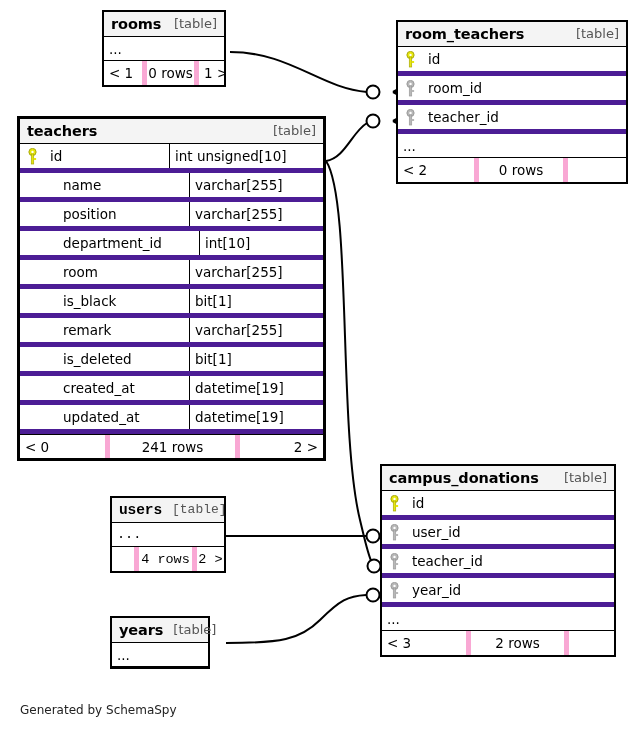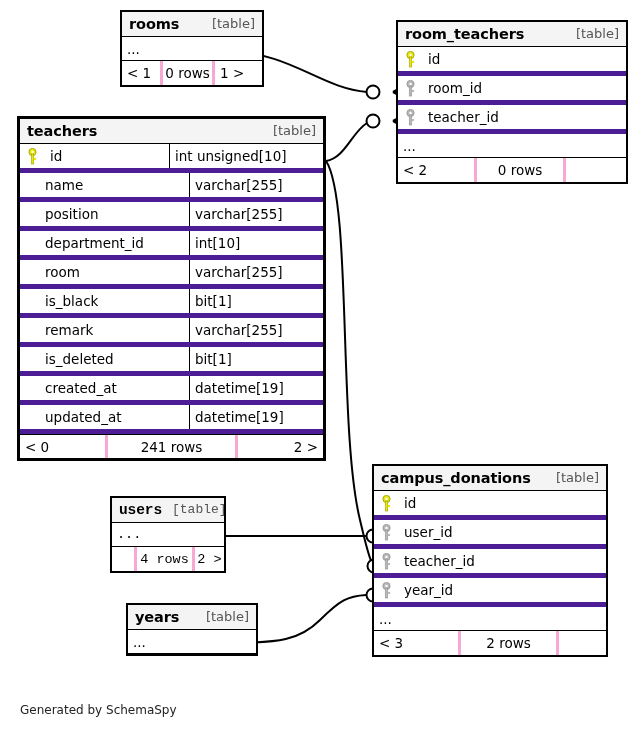--- a/index.html
+++ b/index.html
@@ -91,21 +91,21 @@
     padding-left: 5px;
     font-size: 13.5px;
     box-sizing: border-box;
     height: 100%;
     display: flex;
     align-items: center;
     overflow: hidden;
   }
 
   
-  .col-row.nokey .col-name { padding-left: 25px; }
+  .col-row.nokey .col-name { padding-left: 43px; }
 
   .ellipsis-row {
     display: flex;
     align-items: center;
     border-bottom: 1px solid #000000;
     height: 24px;
     box-sizing: border-box;
     padding-left: 5px;
     font-size: 13.5px;
     color: #000000;
@@ -118,21 +118,21 @@
     box-sizing: border-box;
     font-size: 13.5px;
   }
   .footer-cell {
     display: flex;
     align-items: center;
     box-sizing: border-box;
     overflow: hidden;
     white-space: nowrap;
   }
-  .footer-cell + .footer-cell { border-left: 3px solid #f9a8d4; }
+  .footer-cell + .footer-cell { border-left: 5px solid #f9a8d4; }
   .fc-left   { justify-content: flex-start; padding-left: 5px; }
   .fc-center { justify-content: center; }
   .fc-right  { justify-content: flex-end; padding-right: 5px; }
 
   
   .key-ico { display: block; }
 
   .caption {
     position: absolute;
     font-size: 12px;
@@ -178,21 +178,21 @@
         <use href="#crowfoot"></use>
       </g>
 
     <path d="M 226,643 C 280,643 300,640 320,620 C 340,600 348,596 366,595" stroke="#000" stroke-width="2" fill="none"></path>
     <circle cx="373" cy="595" r="6.5" fill="#fff" stroke="#000" stroke-width="2"></circle>
     <g transform="translate(393,595) rotate(180)">
         <use href="#crowfoot"></use>
       </g>
   </svg>
 
-  <div class="table-box" style="left:120px; top:10px; width:144px;">
+  <div class="table-box" style="left:102px; top:10px; width:124px;">
     <div class="tbl-header">
       <span class="tbl-name">rooms</span>
       <span class="tbl-tag">[table]</span>
     </div>
     <div class="ellipsis-row">...</div>
     <div class="footer-row">
       <div class="footer-cell fc-left" style="width:38px;">&lt; 1</div>
       <div class="footer-cell fc-center" style="width:52px;">0 rows</div>
       <div class="footer-cell fc-left" style="flex:1;">1 &gt;</div>
     </div>
@@ -270,21 +270,21 @@
     <div class="col-row nokey">
       <span class="col-name">name</span>
       <span class="col-type" style="width:134px;">varchar[255]</span>
     </div>
     <div class="col-row nokey">
       <span class="col-name">position</span>
       <span class="col-type" style="width:134px;">varchar[255]</span>
     </div>
     <div class="col-row nokey">
       <span class="col-name">department_id</span>
-      <span class="col-type" style="width:134px;">int[10]</span>
+      <span class="col-type" style="width:124px;">int[10]</span>
     </div>
     <div class="col-row nokey">
       <span class="col-name">room</span>
       <span class="col-type" style="width:134px;">varchar[255]</span>
     </div>
     <div class="col-row nokey">
       <span class="col-name">is_black</span>
       <span class="col-type" style="width:134px;">bit[1]</span>
     </div>
     <div class="col-row nokey">
@@ -317,29 +317,29 @@
       <span class="tbl-tag">[table]</span>
     </div>
     <div class="ellipsis-row">...</div>
     <div class="footer-row">
       <div class="footer-cell fc-left" style="width:22px;"></div>
       <div class="footer-cell fc-center" style="width:58px;">4 rows</div>
       <div class="footer-cell fc-center" style="flex:1;">2 &gt;</div>
     </div>
   </div>
 
-  <div class="table-box" style="left:110px; top:603px; width:132px;margin-left:16px;">
+  <div class="table-box" style="left:110px; top:616px; width:100px;">
     <div class="tbl-header">
       <span class="tbl-name">years</span>
       <span class="tbl-tag">[table]</span>
     </div>
     <div class="ellipsis-row">...</div>
   </div>
 
-  <div class="table-box" style="left:372px; top:464px; width:236px;">
+  <div class="table-box" style="left:380px; top:464px; width:236px;">
     <div class="tbl-header">
       <span class="tbl-name">campus_donations</span>
       <span class="tbl-tag">[table]</span>
     </div>
 
     <div class="col-row">
       <span class="col-key">
         <svg class="key-ico" width="9" height="17" viewBox="0 0 9 17">
           <circle cx="4.5" cy="4" r="3.6" fill="#e8e80d" stroke="#a8a80a" stroke-width="1"></circle>
           <circle cx="4.5" cy="4" r="1.2" fill="#ffffff"></circle>

